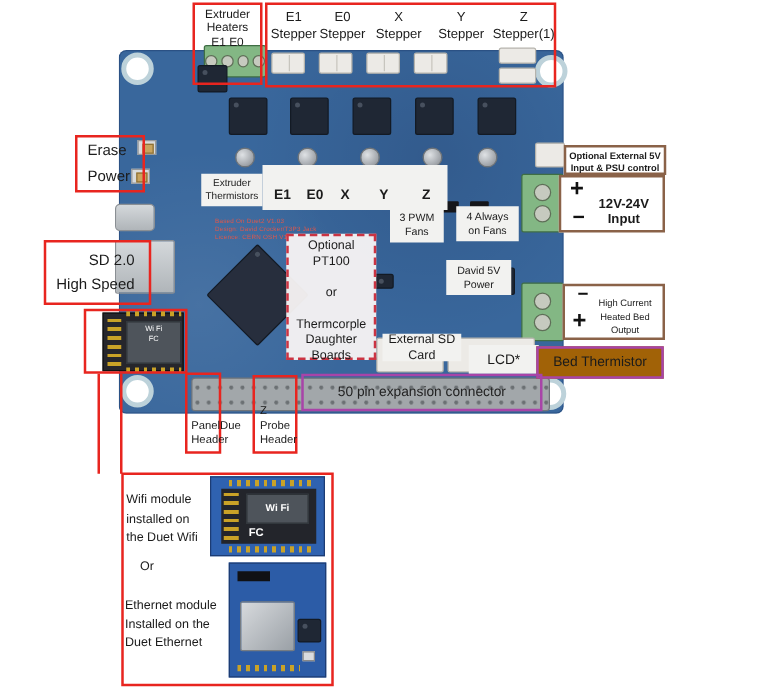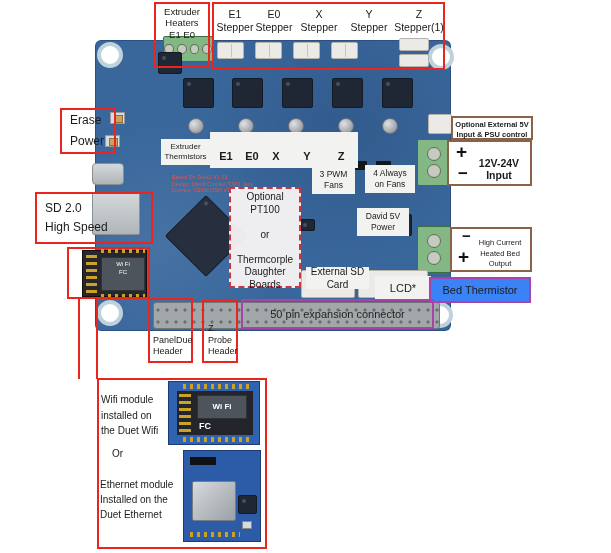--- a/index.html
+++ b/index.html
@@ -198,30 +198,30 @@
     <span class="steplbl pre" style="left:205px;">Z
 Stepper(1)</span>
   </div>
 
   <div class="abs redbox" style="left:60px;top:108px;width:56px;height:46px;">
     <span class="abs" style="left:8px;top:3px;font-size:12px;">Erase</span>
     <span class="abs" style="left:8px;top:24px;font-size:12px;">Power</span>
   </div>
 
 
-  <div class="abs redbox" style="left:35px;top:192px;width:118px;height:52px;">
+  <div class="abs redbox" style="left:35px;top:192px;width:86px;height:52px;text-align:right;">
     <span class="abs pre" style="left:8px;top:5px;font-size:12px;line-height:1.6;">SD 2.0
 High Speed</span>
   </div>
 
   <div class="abs redbox" style="left:67px;top:247px;width:83px;height:52px;"></div>
   <div class="abs redline" style="left:78px;top:299px;width:2px;height:80px;"></div>
   <div class="abs redline" style="left:96px;top:299px;width:2px;height:80px;"></div>
 
-  <div class="abs redbox" style="left:148px;top:298px;width:45px;height:65px;">
+  <div class="abs redbox" style="left:148px;top:298px;width:29px;height:65px;">
     <span class="abs pre" style="left:3px;bottom:4px;font-size:9px;line-height:1.25;">PanelDue
 Header</span>
   </div>
   <div class="abs redbox" style="left:202px;top:300px;width:36px;height:63px;">
     <span class="abs pre" style="left:4px;bottom:4px;font-size:9px;line-height:1.25;">Z Probe
 Header</span>
   </div>
 
   <div class="abs redbox" style="left:97px;top:378px;width:170px;height:171px;border-width:2.5px;"></div>
 
@@ -262,17 +262,17 @@
     <span class="abs" style="left:19px;top:15px;width:62px;text-align:center;font-size:10.5px;font-weight:600;">12V-24V Input</span>
   </div>
 
   <div class="abs brownbox" style="left:450px;top:227px;width:82px;height:45px;">
     <span class="sign" style="left:10px;top:-2px;font-size:15px;">−</span>
     <span class="sign" style="left:6px;top:17px;font-size:19px;">+</span>
     <span class="abs pre" style="left:17px;top:9px;width:62px;text-align:center;font-size:7.5px;font-weight:400;line-height:1.4;">High Current
 Heated Bed Output</span>
   </div>
 
-  <div class="abs purplebox" style="left:429px;top:277px;width:102px;height:26px;background:#3b82f6;display:flex;align-items:center;justify-content:center;font-size:11px;">Bed Thermistor</div>
+  <div class="abs purplebox" style="left:429px;top:277px;width:102px;height:26px;background:#a16207;display:flex;align-items:center;justify-content:center;font-size:11px;">Bed Thermistor</div>
 
   <div class="abs purplebox" style="left:241px;top:299px;width:193px;height:30px;display:flex;align-items:center;justify-content:center;font-size:11px;color:#222;">50 pin expansion connector</div>
 
 </div>
 
 </body></html>

